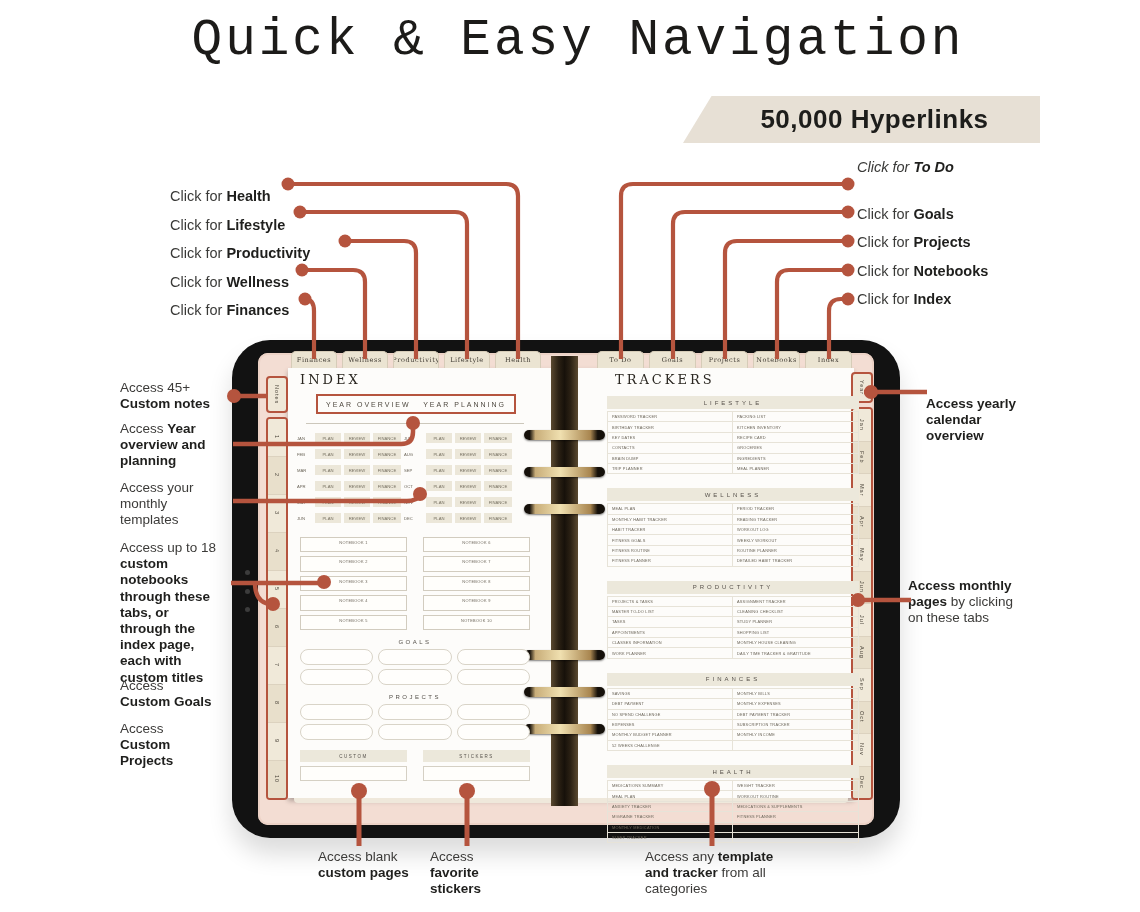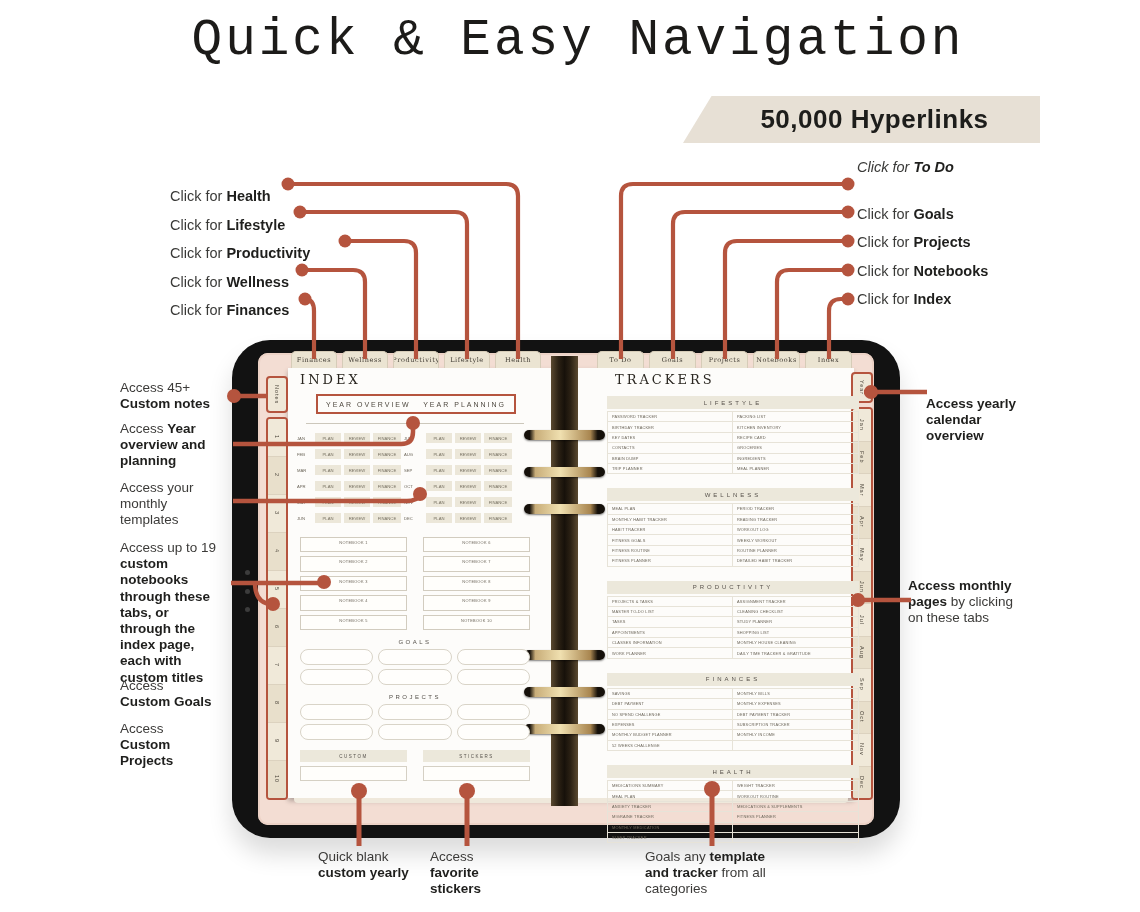--- a/index.html
+++ b/index.html
@@ -138,46 +138,46 @@
     </div>
 
   <div class="note note-custom-notes"><span>Access 45+
 </span><span class="b">Custom notes</span></div>
   <div class="note note-year"><span>Access </span><span class="b">Year
 overview and
 planning</span></div>
   <div class="note note-monthly"><span>Access your
 monthly
 templates</span></div>
-  <div class="note note-notebooks"><span>Access up to 19
+  <div class="note note-notebooks"><span>Access up to 18
 </span><span class="b">custom
 notebooks
 through these
 tabs, or
 through the
 index page,
 each with
 custom titles</span></div>
   <div class="note note-goals"><span>Access
 </span><span class="b">Custom Goals</span></div>
   <div class="note note-projects"><span>Access
 </span><span class="b">Custom
 Projects</span></div>
   <div class="note note-yearly"><span class="b">Access yearly
 calendar
 overview</span></div>
   <div class="note note-monthly-pages"><span class="b">Access monthly
 pages</span><span> by clicking
 on these tabs</span></div>
-  <div class="note note-blank"><span>Quick blank
-</span><span class="b">custom yearly</span></div>
+  <div class="note note-blank"><span>Access blank
+</span><span class="b">custom pages</span></div>
   <div class="note note-stickers"><span>Access
 </span><span class="b">favorite
 stickers</span></div>
-  <div class="note note-templates"><span>Goals any </span><span class="b">template
+  <div class="note note-templates"><span>Access any </span><span class="b">template
 and tracker</span><span> from all
 categories</span></div>
 
   <div class="tablet"></div>
   <div class="bezel-dot" style="top:570px"></div>
   <div class="bezel-dot" style="top:589px"></div>
   <div class="bezel-dot" style="top:607px"></div>
   <div class="cover"></div>
   <div class="pages"></div>
   <div class="page-edge"></div>

